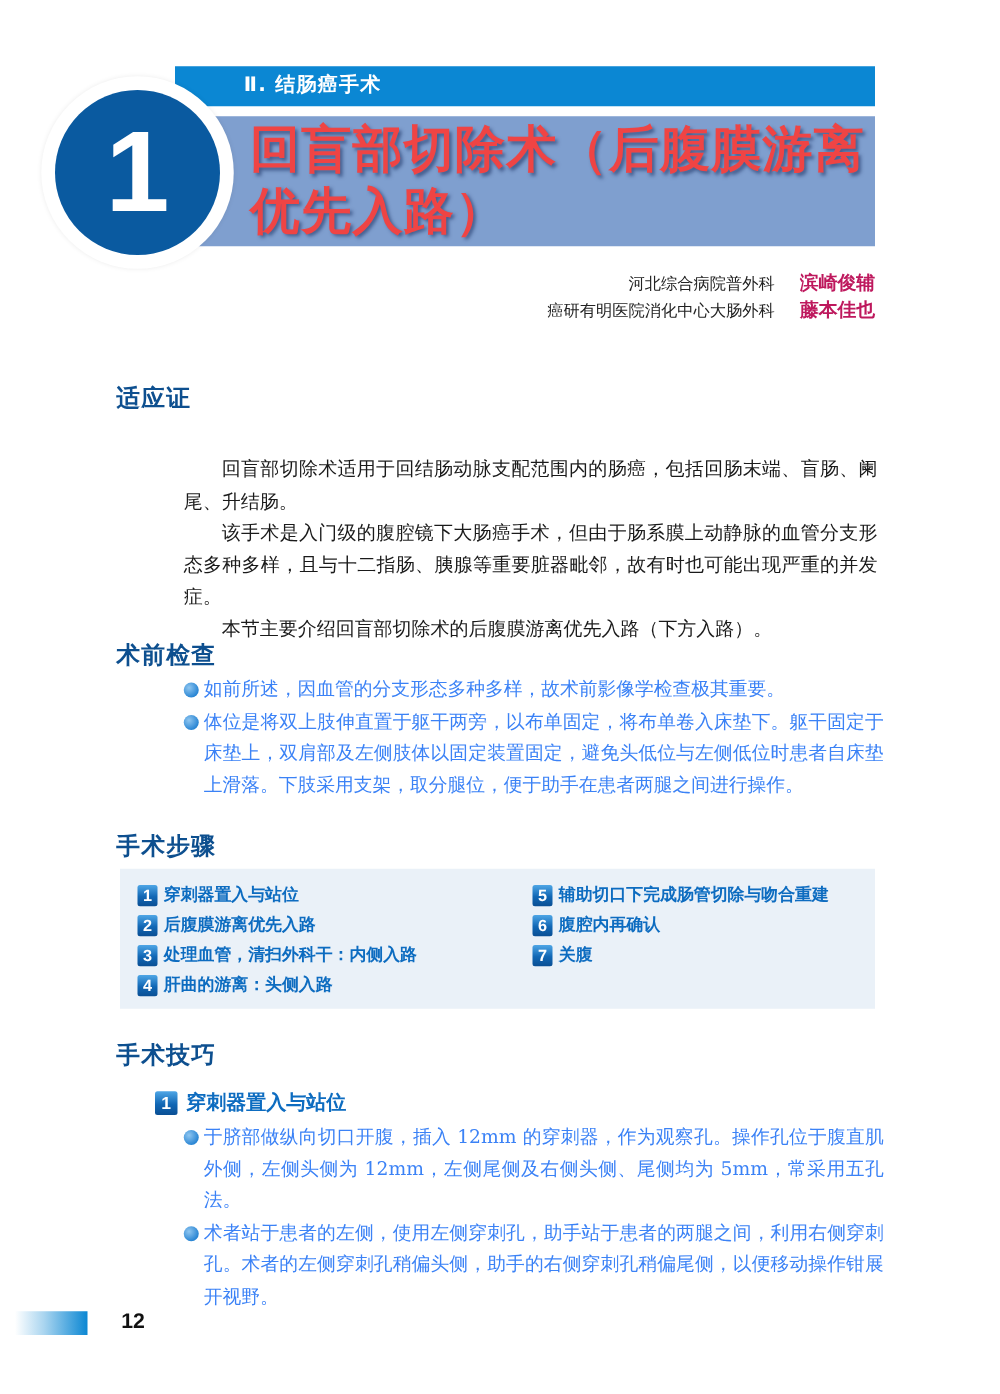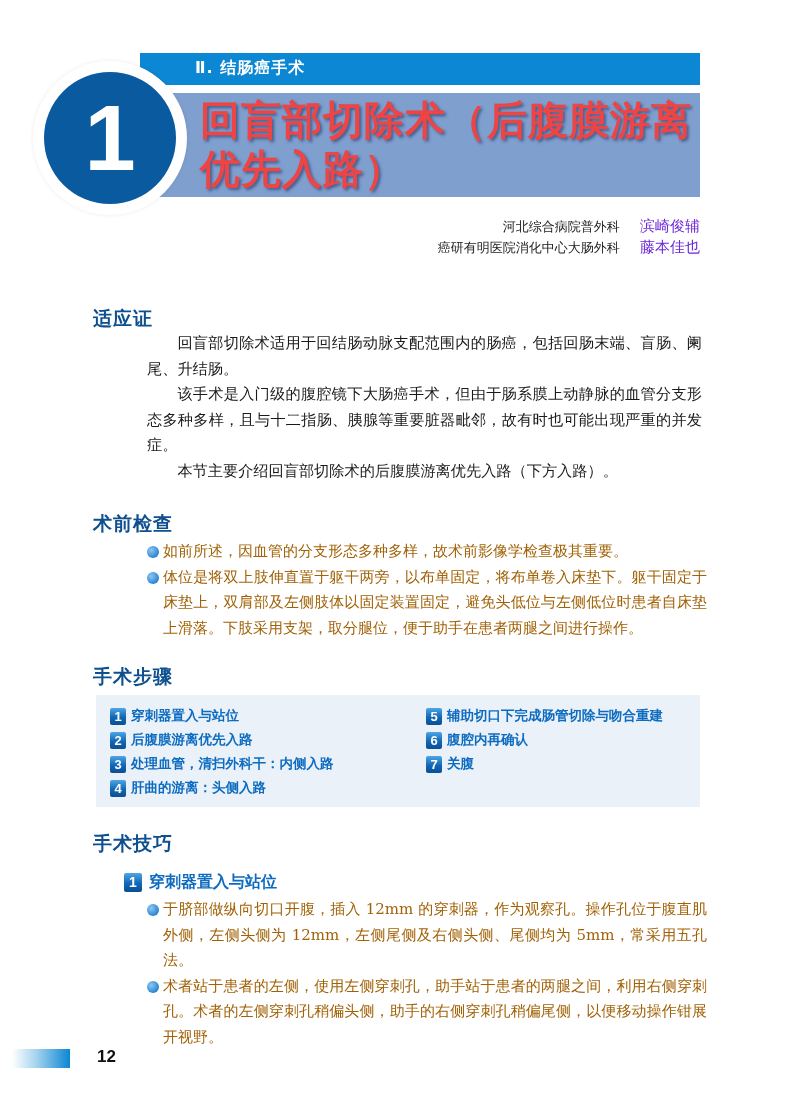--- a/index.html
+++ b/index.html
@@ -22,29 +22,29 @@
                   box-shadow: 0 0 4px rgba(0,0,0,0.08); }
   .chapter-circle { position: absolute; left: 44px; top: 72px; width: 132px; height: 132px;
                     border-radius: 50%; background: #0a5aa0; }
   .chapter-num { position: absolute; left: 44px; top: 72px; width: 132px; height: 132px;
                  line-height: 132px; text-align: center; color: #ffffff;
                  font-family: "Liberation Sans", sans-serif; font-weight: bold; font-size: 92px; }
 
   .authors { position: absolute; right: 100px; top: 216px; text-align: right; font-size: 13px; line-height: 21px; }
   .author-row { white-space: nowrap; }
   .author-affil { color: #222; font-family: Liberation Sans, sans-serif; }
-  .author-name { display: inline-block; margin-left: 16px; font-weight: normal; font-size: 15px; color: #6d28d9; }
+  .author-name { display: inline-block; margin-left: 16px; font-weight: bold; font-size: 15px; color: #be185d; }
 
   .h2 { position: absolute; left: 93px; color: #0d4f8f; font-size: 19px; font-weight: bold; letter-spacing: 1px; }
   .body-text { position: absolute; left: 147px; width: 555px; font-family: "DejaVu Serif", serif;
-               font-size: 15.2px; line-height: 25.5px; color: #1a1a1a; }
+               font-size: 15.2px; line-height: 25.5px; color: #1a1a1a; margin-top: 32px; }
   .para { text-indent: 2em; margin: 0; text-align: justify; }
 
   .bullets { position: absolute; left: 147px; width: 560px; font-family: "DejaVu Serif", serif;
-             font-size: 15px; line-height: 25.5px; color: #a16207; }
+             font-size: 15px; line-height: 25.5px; color: #3b82f6; }
   .bullet { position: relative; padding-left: 16px; text-align: justify; }
   .dot { position: absolute; left: 0; top: 7px; width: 12px; height: 12px; border-radius: 50%;
          background: radial-gradient(circle at 35% 35%, #8fc6f0, #2a86d4 70%); }
 
   .steps-box { position: absolute; left: 96px; top: 695px; width: 604px; height: 112px; background: #eaf1f8; }
   .step { position: absolute; display: flex; align-items: center; height: 20px;
           color: #0d6cc0; font-size: 13.5px; font-weight: bold; white-space: nowrap; }
   .step-badge { width: 16px; height: 17px; margin-right: 5px; border-radius: 2px;
                 background: linear-gradient(180deg, #4ea6e6 0%, #1167b5 55%, #0a4f94 100%);
                 color: #ffffff; font-family: "Liberation Sans", sans-serif; font-size: 13px; font-weight: bold;

